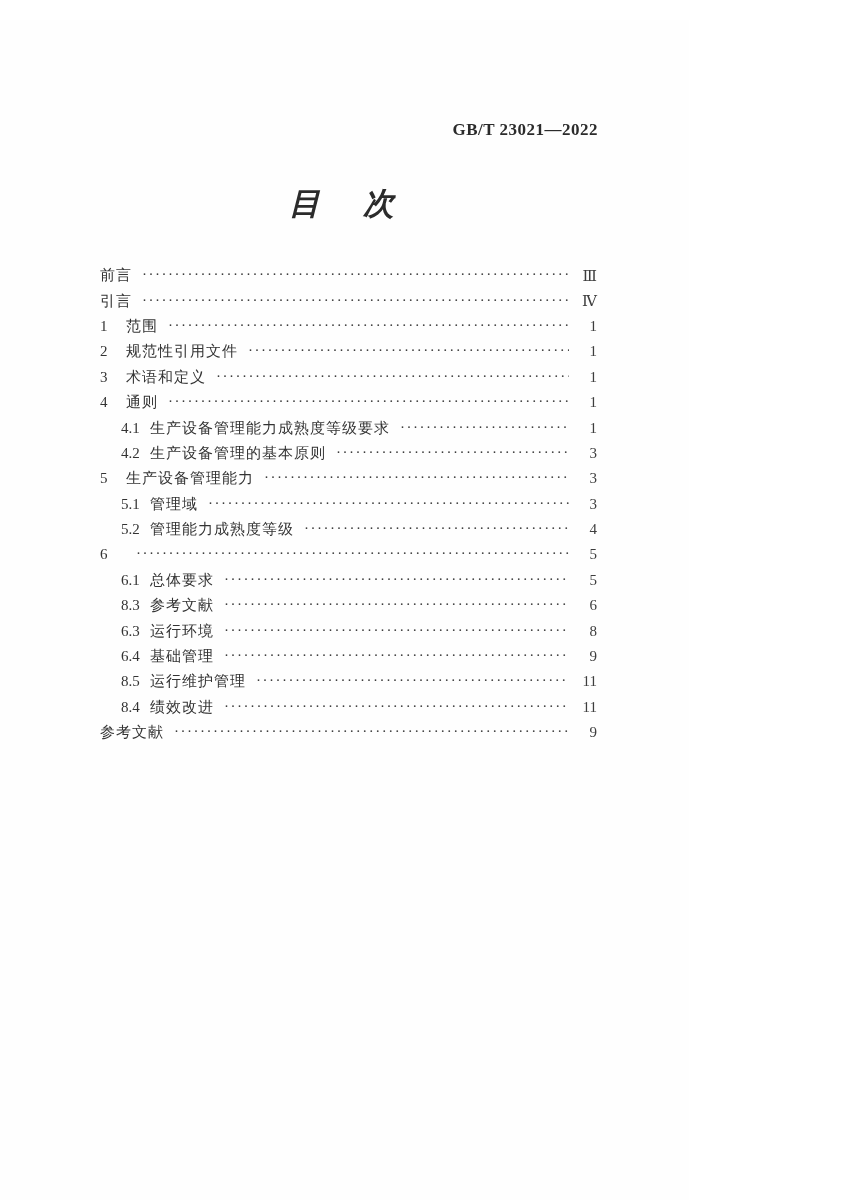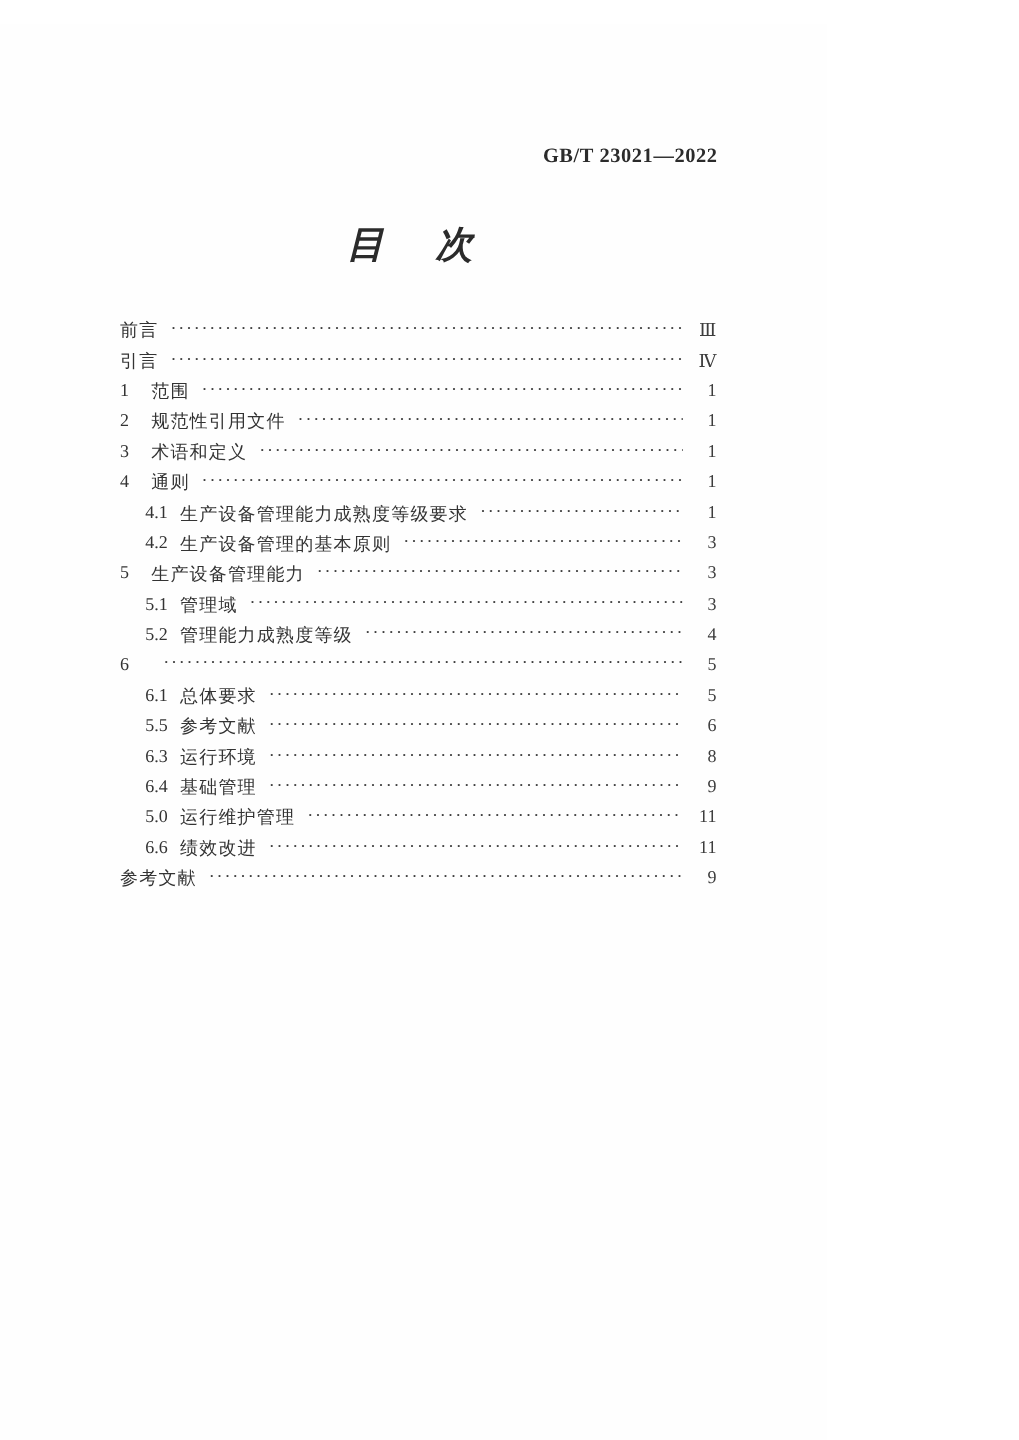--- a/index.html
+++ b/index.html
@@ -173,45 +173,45 @@
     <span class="leader">····························································································································································································································</span>
     <span class="pg">5</span>
   </div>
       <div class="toc-row level-2">
     <span class="num">6.1</span>
     <span class="label">总体要求</span>
     <span class="leader">····························································································································································································································</span>
     <span class="pg">5</span>
   </div>
       <div class="toc-row level-2">
-    <span class="num">5.5</span>
+    <span class="num">8.3</span>
     <span class="label">参考文献</span>
     <span class="leader">····························································································································································································································</span>
     <span class="pg">6</span>
   </div>
       <div class="toc-row level-2">
     <span class="num">6.3</span>
     <span class="label">运行环境</span>
     <span class="leader">····························································································································································································································</span>
     <span class="pg">8</span>
   </div>
       <div class="toc-row level-2">
     <span class="num">6.4</span>
     <span class="label">基础管理</span>
     <span class="leader">····························································································································································································································</span>
     <span class="pg">9</span>
   </div>
       <div class="toc-row level-2">
-    <span class="num">5.0</span>
+    <span class="num">8.5</span>
     <span class="label">运行维护管理</span>
     <span class="leader">····························································································································································································································</span>
     <span class="pg">11</span>
   </div>
       <div class="toc-row level-2">
-    <span class="num">6.6</span>
+    <span class="num">8.4</span>
     <span class="label">绩效改进</span>
     <span class="leader">····························································································································································································································</span>
     <span class="pg">11</span>
   </div>
       <div class="toc-row level-0">
 
     <span class="label">参考文献</span>
     <span class="leader">····························································································································································································································</span>
     <span class="pg">9</span>
   </div>

